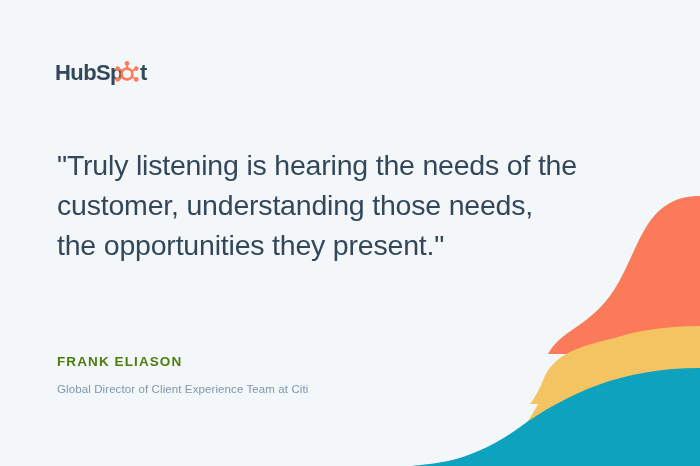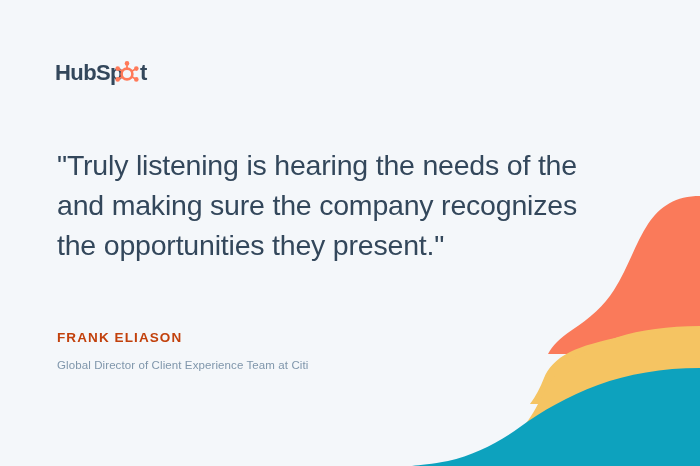--- a/index.html
+++ b/index.html
@@ -61,23 +61,24 @@
 
   
   #attribution {
     position: absolute;
     left: 57px;
     top: 329px;
   }
   #attrib-name {
     font-size: 13.5px;
     font-weight: bold;
-    color: #c2410c;
+    color: #4d7c0f;
     letter-spacing: 1.1px;
     line-height: 18px;
+    margin-top: 24px;
   }
   #attrib-role {
     font-size: 11.5px;
     font-weight: 400;
     color: #7f96ab;
     letter-spacing: 0.1px;
     line-height: 17px;
     margin-top: 10px;
   }
 </style>
@@ -117,21 +118,21 @@
                  M67.3,18.7 L64.7,20.2 M67.3,13.3 L64.7,11.8" stroke="#ff7a59" stroke-width="1.8" stroke-linecap="round"></path>
       </g>
       <g fill="#33475b" font-family="Liberation Sans, sans-serif" font-size="22" font-weight="bold" letter-spacing="-0.6">
         <text x="85" y="22">t</text>
       </g>
     </svg>
   </div>
 
   <div id="quote">
     <div class="quote-line">"Truly listening is hearing the needs of the</div>
-    <div class="quote-line">and making sure the company recognizes</div>
+    <div class="quote-line">customer, understanding those needs,</div>
     <div class="quote-line">the opportunities they present."</div>
   </div>
 
   <div id="attribution">
     <div id="attrib-name">FRANK ELIASON</div>
     <div id="attrib-role">Global Director of Client Experience Team at Citi</div>
   </div>
 
 </div>
 

